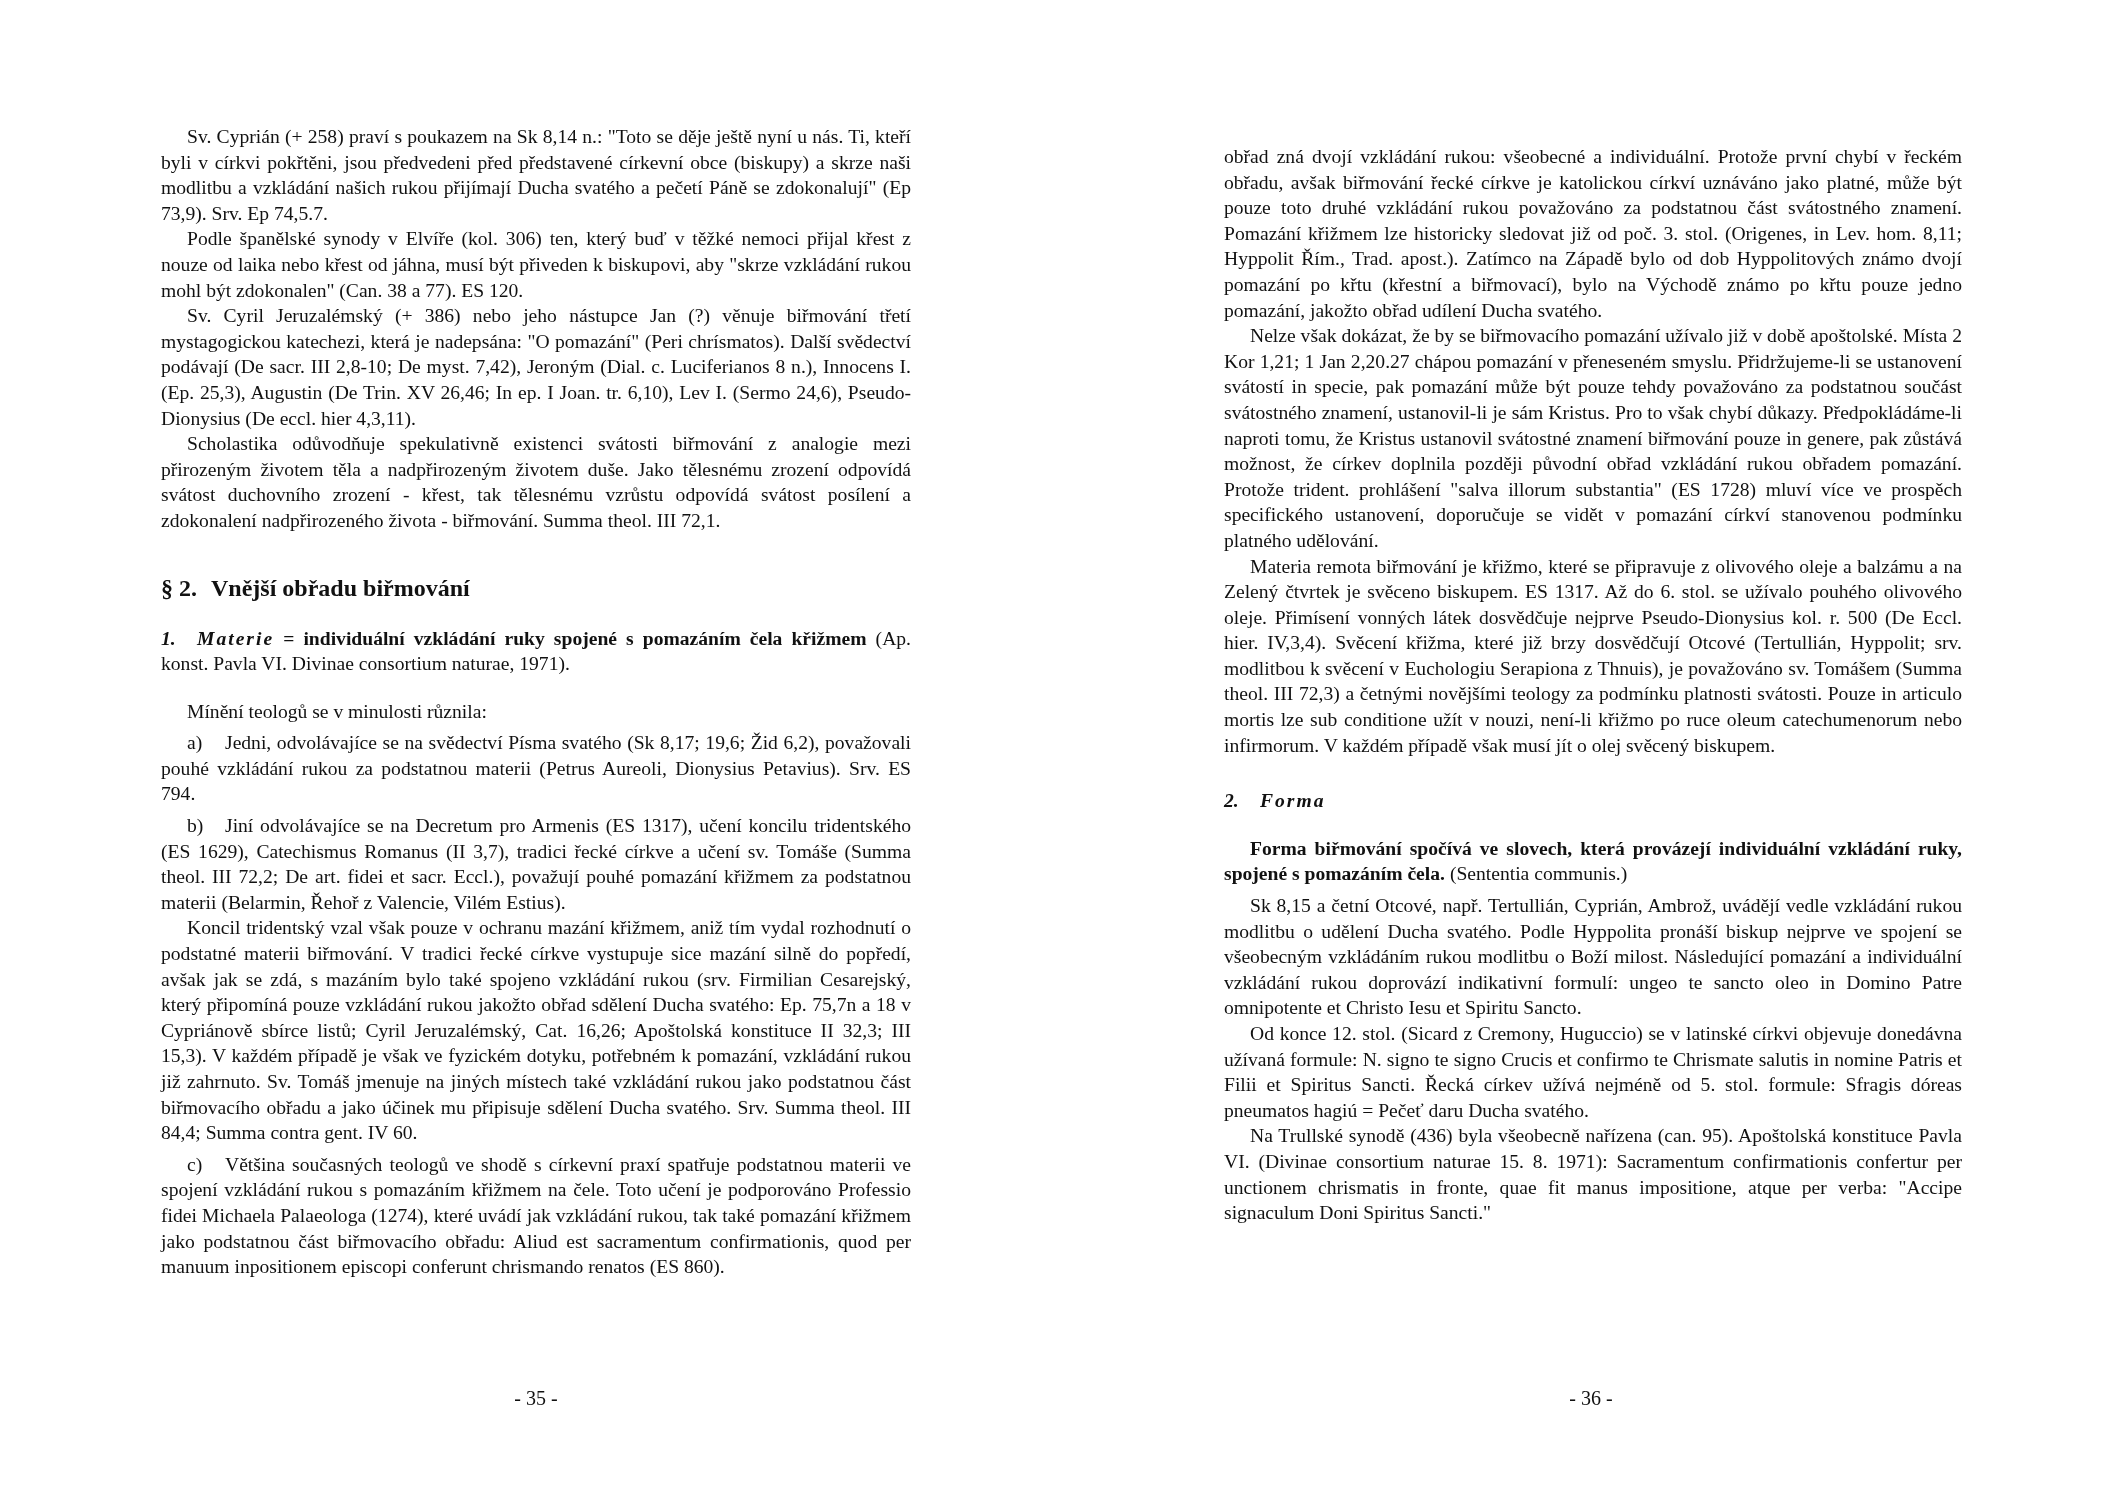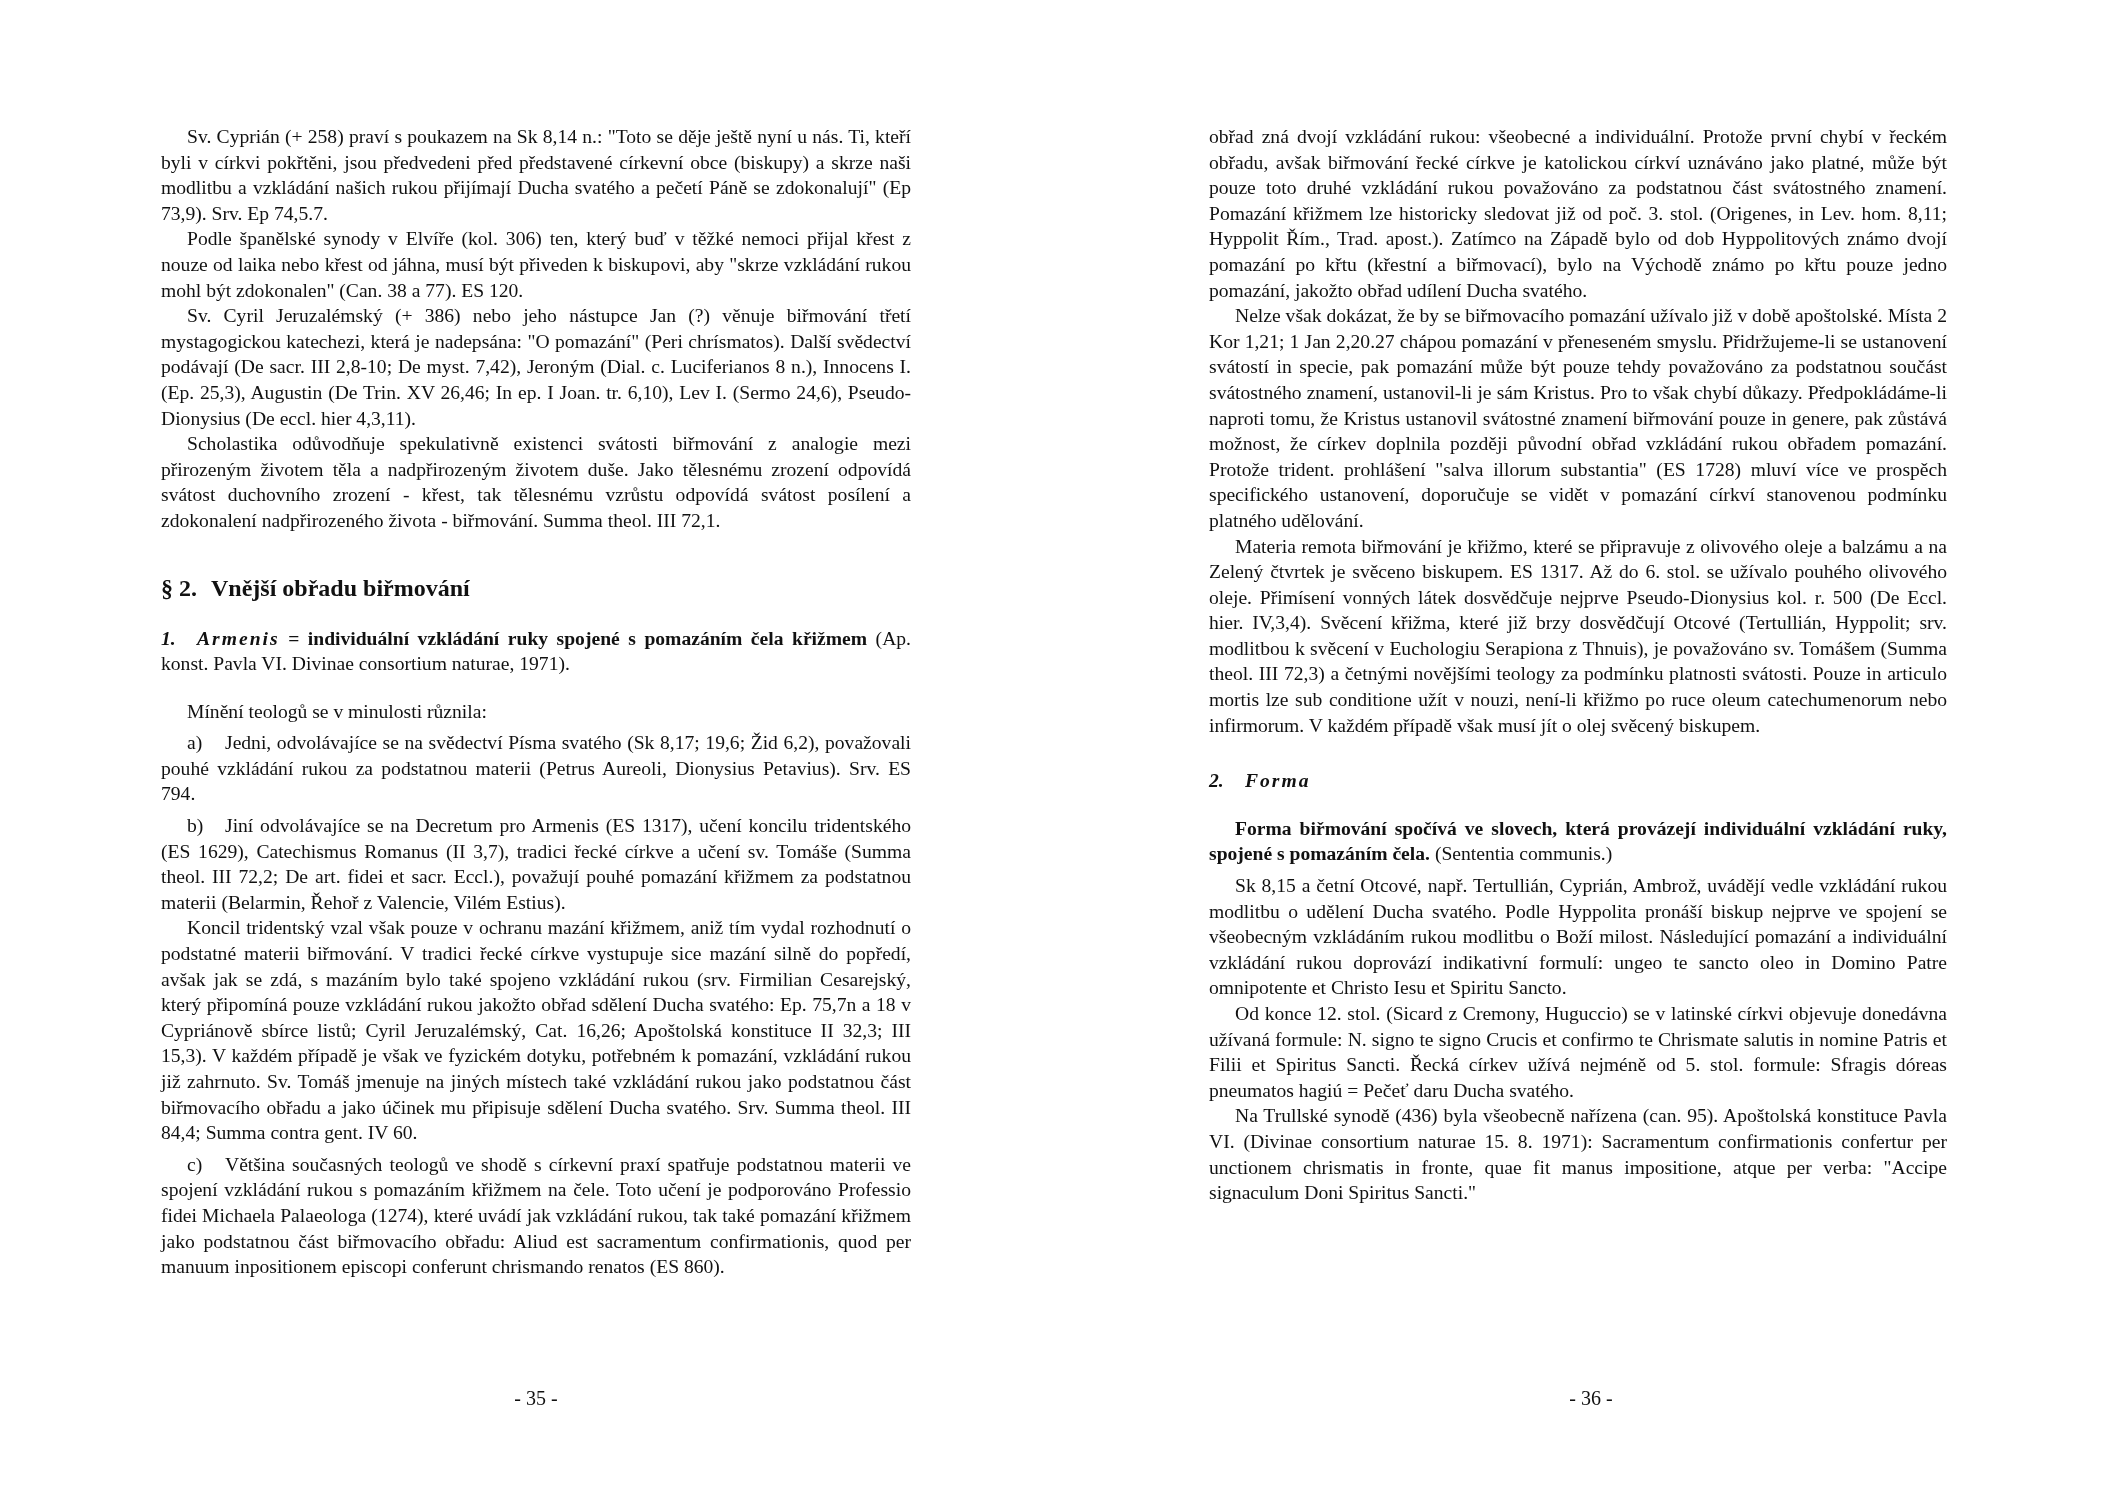--- a/index.html
+++ b/index.html
@@ -6,21 +6,21 @@
   body {
     width: 2122px; height: 1501px; position: relative; overflow: hidden;
     font-family: "Liberation Serif", "DejaVu Serif", serif;
     color: #111111;
   }
   .page { position: absolute; top: 0; height: 1232px; }
   .page-left { left: 0; width: 1061px; }
   .page-right { left: 1061px; width: 1061px; }
   .col { position: absolute; top: 124px; font-size: 19.6px; line-height: 25.6px; text-align: justify; }
   .page-left .col { left: 161px; width: 750px; }
-  .page-right .col { left: 148px; width: 738px; }
+  .page-right .col { left: 163px; width: 738px; margin-top: 20px; }
   p { margin: 0; text-indent: 26px; }
   p.gap { margin-top: 6px; }
   p.noindent { text-indent: 0; }
   .item-label { display: inline-block; width: 38px; text-indent: 0; }
   h2.section {
     margin: 38px 0 0 0; font-size: 24px; font-weight: bold; line-height: 32px;
   }
   h2.section .num { display: inline-block; width: 50px; }
   .subhead { margin-top: 22px; text-indent: 0; }
   .subhead .sub-num { font-style: italic; font-weight: bold; display: inline-block; width: 36px; }
@@ -45,21 +45,21 @@
     <p>Sv. Cyprián (+ 258) praví s poukazem na Sk 8,14 n.: "Toto se děje ještě nyní u nás. Ti, kteří byli v církvi pokřtěni, jsou předvedeni před představené církevní obce (biskupy) a skrze naši modlitbu a vzkládání našich rukou přijímají Ducha svatého a pečetí Páně se zdokonalují" (Ep 73,9). Srv. Ep 74,5.7.</p>
     <p>Podle španělské synody v Elvíře (kol. 306) ten, který buď v těžké nemoci přijal křest z nouze od laika nebo křest od jáhna, musí být přiveden k biskupovi, aby "skrze vzkládání rukou mohl být zdokonalen" (Can. 38 a 77). ES 120.</p>
     <p>Sv. Cyril Jeruzalémský (+ 386) nebo jeho nástupce Jan (?) věnuje biřmování třetí mystagogickou katechezi, která je nadepsána: "O pomazání" (Peri chrísmatos). Další svědectví podávají (De sacr. III 2,8-10; De myst. 7,42), Jeroným (Dial. c. Luciferianos 8 n.), Innocens I. (Ep. 25,3), Augustin (De Trin. XV 26,46; In ep. I Joan. tr. 6,10), Lev I. (Sermo 24,6), Pseudo-Dionysius (De eccl. hier 4,3,11).</p>
     <p>Scholastika odůvodňuje spekulativně existenci svátosti biřmování z analogie mezi přirozeným životem těla a nadpřirozeným životem duše. Jako tělesnému zrození odpovídá svátost duchovního zrození - křest, tak tělesnému vzrůstu odpovídá svátost posílení a zdokonalení nadpřirozeného života - biřmování. Summa theol. III 72,1.</p>
 
     <h2 class="section">
       <span class="num">§ 2.</span><span>Vnější obřadu biřmování</span>
     </h2>
 
     <p class="subhead">
-      <span class="sub-num">1.</span><span class="sub-title">Armenis</span>
+      <span class="sub-num">1.</span><span class="sub-title">Materie</span>
       <span class="sub-def">= individuální vzkládání ruky spojené s pomazáním čela křižmem</span>
       <span>(Ap. konst. Pavla VI. Divinae consortium naturae, 1971).</span>
     </p>
 
     <p class="thesis">Mínění teologů se v minulosti různila:</p>
 
     <p class="gap">
       <span class="item-label">a)</span><span>Jedni, odvolávajíce se na svědectví Písma svatého (Sk 8,17; 19,6; Žid 6,2), považovali pouhé vzkládání rukou za podstatnou materii (Petrus Aureoli, Dionysius Petavius). Srv. ES 794.</span>
     </p>
     <p class="gap">

